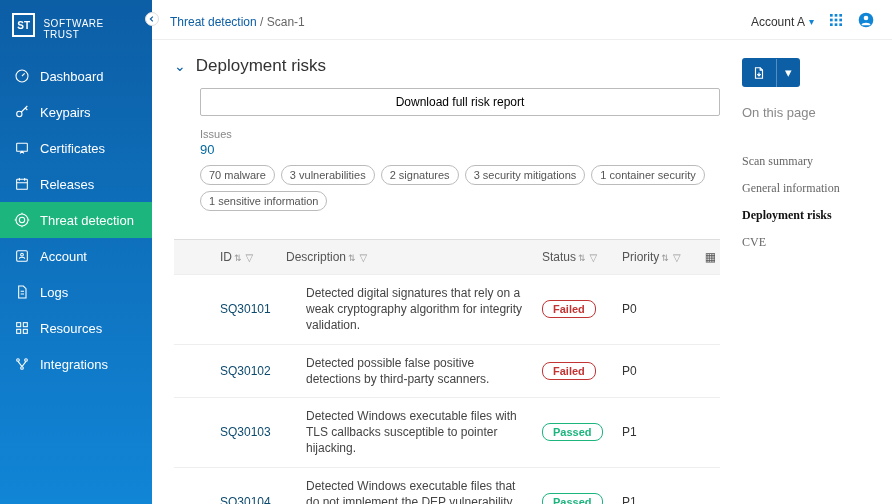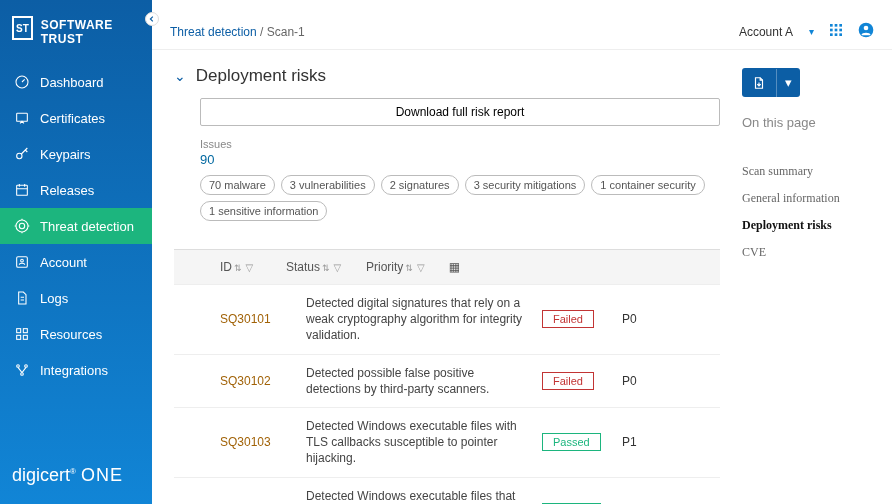--- a/index.html
+++ b/index.html
@@ -3,37 +3,37 @@
 <meta charset="utf-8">
 <style>
 * { box-sizing: border-box; margin: 0; padding: 0; }
 body { font-family: -apple-system, BlinkMacSystemFont, "Segoe UI", Arial, sans-serif; font-size: 13px; color: #333; background: #fff; width: 892px; height: 504px; overflow: hidden; }
 .app { display: flex; height: 100%; }
 
 
 .sidebar { width: 152px; background: linear-gradient(180deg, #0C5EA5 0%, #1185D6 100%); color: #fff; display: flex; flex-direction: column; position: relative; }
 .logo-row { display: flex; align-items: center; gap: 8px; padding: 10px 12px; }
 .logo-box { width: 24px; height: 24px; border: 2px solid #fff; display: flex; align-items: center; justify-content: center; font-size: 10px; font-weight: 700; }
-.logo-text { font-size: 12px; font-weight: 700; letter-spacing: 0.5px; margin-top: 8px; }
+.logo-text { font-size: 10px; font-weight: 400; letter-spacing: 0.5px; margin-top: 8px; }
 .collapse-btn { position: absolute; top: 12px; right: -7px; width: 14px; height: 14px; background: #fff; border-radius: 50%; display: flex; align-items: center; justify-content: center; color: #0C5EA5; font-size: 9px; border: 1px solid #ddd; cursor: pointer; }
 .nav { flex: 1; padding: 8px 0; }
 .nav-item { display: flex; align-items: center; gap: 10px; padding: 10px 14px; font-size: 13px; cursor: pointer; }
 .nav-item.active { background: #1CB57E; }
 .nav-icon { width: 16px; height: 16px; display: inline-flex; align-items: center; justify-content: center; }
 .nav-icon svg { width: 16px; height: 16px; stroke: #fff; fill: none; stroke-width: 1.6; }
 .brand-footer { padding: 14px 12px 18px; font-size: 18px; font-weight: 300; color: #fff; }
 .brand-footer .one { font-weight: 500; letter-spacing: 1px; }
 
 
 .main { flex: 1; display: flex; flex-direction: column; }
-.topbar { display: flex; align-items: center; justify-content: space-between; padding: 22px 18px 8px 18px; border-bottom: 1px solid #eee; }
+.topbar { display: flex; align-items: center; justify-content: space-between; padding: 12px 18px 8px 18px; border-bottom: 1px solid #eee; }
 .breadcrumb { font-size: 12px; color: #666; }
 .breadcrumb a { color: #0C5EA5; text-decoration: none; }
 .top-right { display: flex; align-items: center; gap: 14px; color: #1185D6; }
-.acct { color: #333; font-size: 12px; display: flex; align-items: center; gap: 16px; }
+.acct { color: #333; font-size: 12px; display: flex; align-items: center; gap: 4px; }
 .top-icon svg { width: 16px; height: 16px; fill: #1185D6; }
 
 .content { flex: 1; display: flex; overflow: hidden; }
 .center { flex: 1; padding: 16px 22px 10px 22px; display: flex; flex-direction: column; }
 .section-header { display: flex; align-items: center; gap: 10px; margin-bottom: 12px; }
 .section-header .chev { color: #0C5EA5; font-size: 14px; }
 .section-header h2 { font-size: 17px; font-weight: 400; color: #333; }
 .dl-btn { margin-left: 26px; margin-bottom: 12px; display: inline-block; background: #fff; border: 1px solid #bbb; padding: 6px 14px; font-size: 12px; cursor: pointer; border-radius: 2px; }
 .issues-block { margin-left: 26px; margin-bottom: 28px; }
 .issues-label { font-size: 11px; color: #888; margin-bottom: 2px; }
@@ -46,23 +46,23 @@
 .thead, .trow { display: flex; align-items: center; padding: 10px 4px; border-bottom: 1px solid #eee; }
 .thead { background: #f5f5f5; font-size: 12px; color: #555; }
 .col-id { width: 70px; padding-left: 4px; margin-left: 38px; }
 .col-desc { flex: 1; padding-right: 12px; }
 .col-status { width: 80px; }
 .col-prio { width: 70px; }
 .col-settings { width: 24px; text-align: right; }
 .sort-ic { color: #999; font-size: 9px; margin-left: 2px; }
 .filter-ic { color: #999; font-size: 10px; margin-left: 4px; }
 .trow { font-size: 12px; }
-.trow .col-id a { color: #a16207; text-decoration: none; }
+.trow .col-id a { color: #0c4a6e; text-decoration: none; }
 .trow .col-desc { color: #444; line-height: 1.35; margin-left: 20px; }
-.status-pill { display: inline-block; padding: 2px 10px; border-radius: 0; font-size: 11px; border: 1px solid; }
+.status-pill { display: inline-block; padding: 2px 10px; border-radius: 8px; font-size: 11px; border: 1px solid; font-weight: bold; }
 .status-failed { color: #C23434; border-color: #C23434; }
 .status-passed { color: #1CB57E; border-color: #1CB57E; }
 
 
 .right-rail { width: 150px; padding: 18px 14px 0 0; }
 .action-btn { display: inline-flex; align-items: center; background: #0C5EA5; color: #fff; border-radius: 3px; overflow: hidden; margin-bottom: 18px; }
 .action-btn .ab-main { padding: 7px 10px; display: flex; align-items: center; border-right: 1px solid rgba(255,255,255,0.3); }
 .action-btn .ab-drop { padding: 7px 8px; }
 .otp-title { font-size: 13px; color: #888; margin-bottom: 28px; font-weight: 400; }
 .otp-item { font-size: 12px; padding: 6px 0; color: #666; cursor: pointer; font-family: Liberation Serif, serif; }
@@ -89,34 +89,34 @@
             <svg viewBox="0 0 24 24">
               <circle cx="12" cy="12" r="9"></circle>
               <path d="M12 12 L16 8"></path>
             </svg>
           </span>
         <span>Dashboard</span>
       </div>
       <div class="nav-item">
         <span class="nav-icon">
             <svg viewBox="0 0 24 24">
+              <circle cx="8" cy="15" r="4"></circle>
+              <path d="M11 12 L20 3 M17 6 L20 9"></path>
+            </svg>
+          </span>
+        <span>Keypairs</span>
+      </div>
+      <div class="nav-item">
+        <span class="nav-icon">
+            <svg viewBox="0 0 24 24">
               <rect x="4" y="5" width="16" height="12" rx="1"></rect>
               <path d="M9 20 L12 17 L15 20"></path>
             </svg>
           </span>
         <span>Certificates</span>
-      </div>
-      <div class="nav-item">
-        <span class="nav-icon">
-            <svg viewBox="0 0 24 24">
-              <circle cx="8" cy="15" r="4"></circle>
-              <path d="M11 12 L20 3 M17 6 L20 9"></path>
-            </svg>
-          </span>
-        <span>Keypairs</span>
       </div>
       <div class="nav-item">
         <span class="nav-icon">
             <svg viewBox="0 0 24 24">
               <rect x="4" y="5" width="16" height="15" rx="1"></rect>
               <path d="M4 10 H20 M8 3 V7 M16 3 V7"></path>
             </svg>
           </span>
         <span>Releases</span>
       </div>
@@ -165,23 +165,20 @@
             <svg viewBox="0 0 24 24">
               <circle cx="6" cy="6" r="2"></circle>
               <circle cx="18" cy="6" r="2"></circle>
               <circle cx="12" cy="18" r="2"></circle>
               <path d="M6 8 L12 16 M18 8 L12 16"></path>
             </svg>
           </span>
         <span>Integrations</span>
       </div>
     </nav>
-    <div class="brand-footer">
-      <span>digicert</span><sup style="font-size:8px">®</sup> <span class="one">ONE</span>
-    </div>
   </aside>
 
   <div class="main">
     <div class="topbar">
       <div class="breadcrumb">
         <a href="#">Threat detection</a>
         <span> / </span>
         <span>Scan-1</span>
       </div>
       <div class="top-right">
@@ -224,20 +221,21 @@
             <span class="chip">2 signatures</span>
             <span class="chip">3 security mitigations</span>
             <span class="chip">1 container security</span>
             <span class="chip">1 sensitive information</span>
           </div>
         </div>
 
         <div class="table">
           <div class="thead">
             <div class="col-id"><span>ID</span><span class="sort-ic">⇅</span><span class="filter-ic">▽</span></div>
+            <div class="col-desc"><span>Description</span><span class="sort-ic">⇅</span><span class="filter-ic">▽</span></div>
             <div class="col-status"><span>Status</span><span class="sort-ic">⇅</span><span class="filter-ic">▽</span></div>
             <div class="col-prio"><span>Priority</span><span class="sort-ic">⇅</span><span class="filter-ic">▽</span></div>
             <div class="col-settings">▦</div>
           </div>
 
           <div class="trow">
             <div class="col-id"><a href="#">SQ30101</a></div>
             <div class="col-desc">Detected digital signatures that rely on a weak cryptography algorithm for integrity validation.</div>
             <div class="col-status"><span class="status-pill status-failed">Failed</span></div>
             <div class="col-prio">P0</div>

